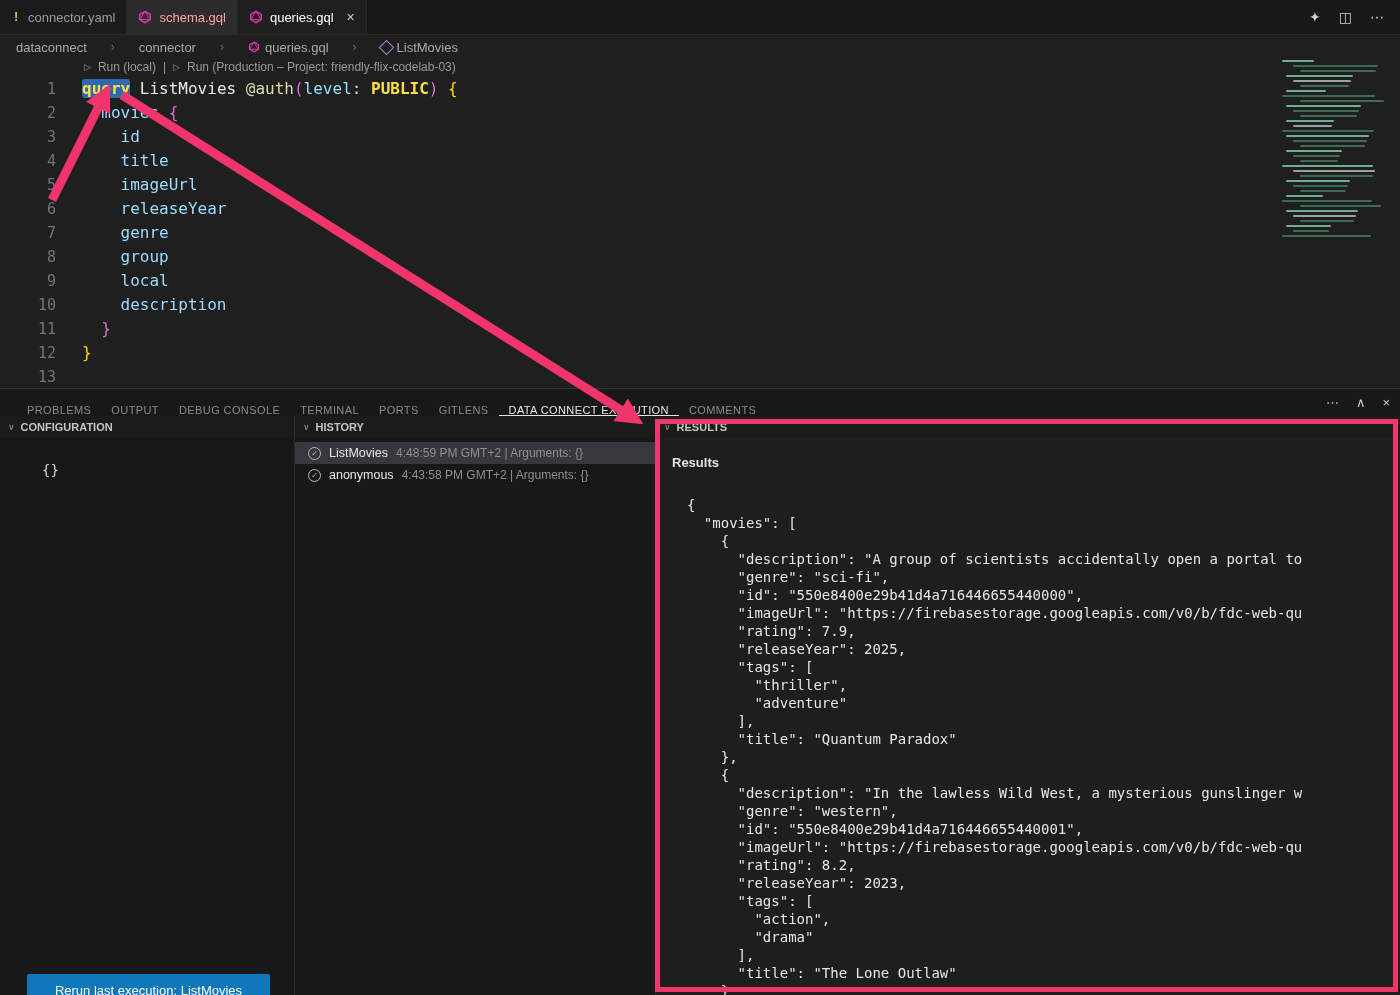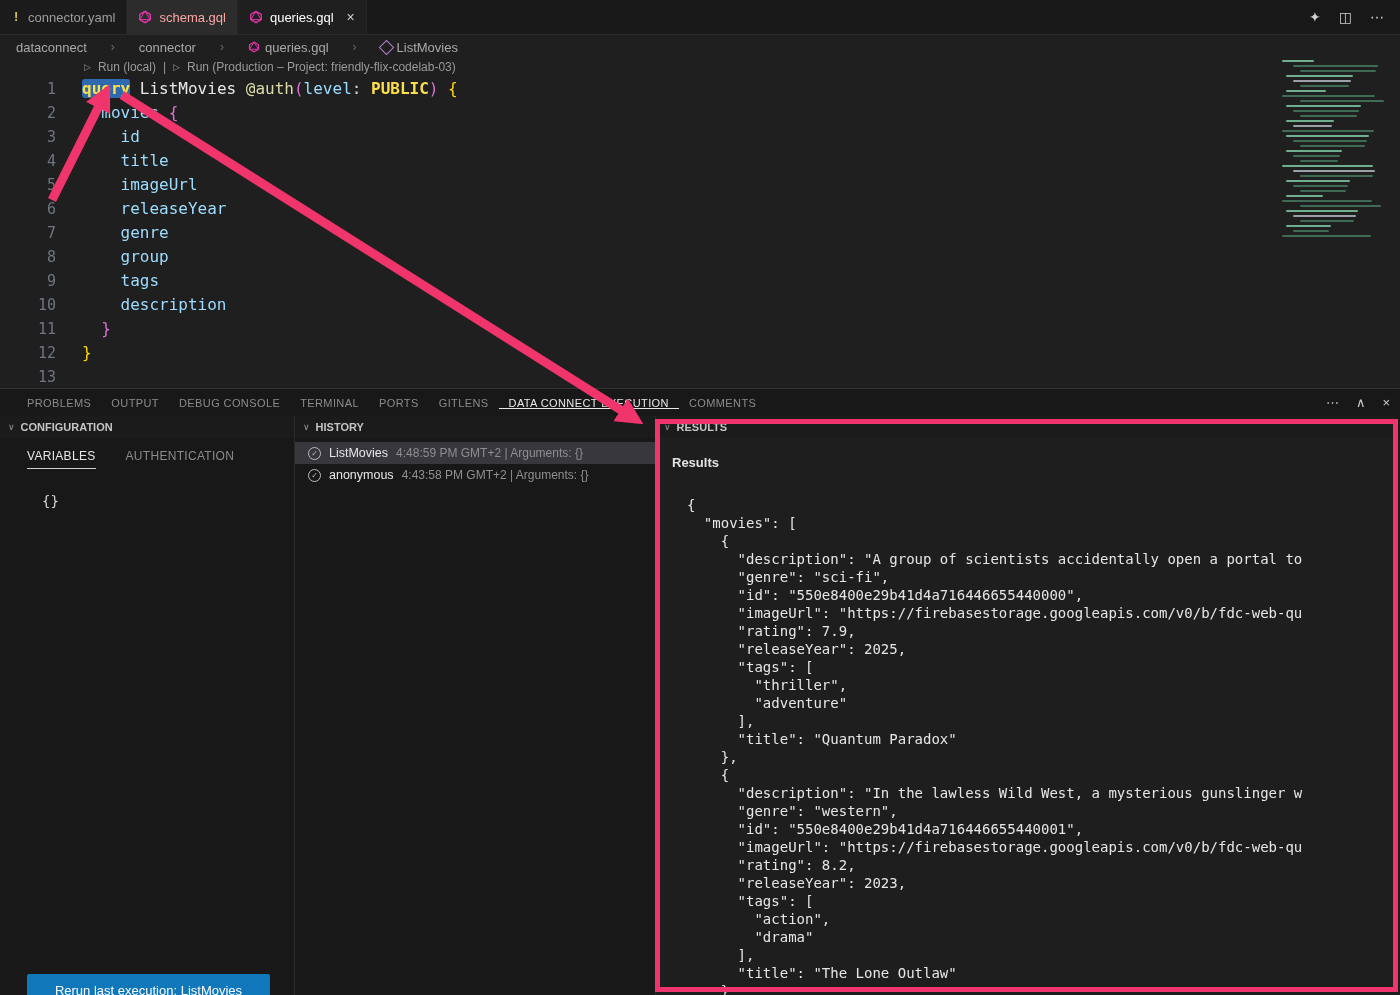--- a/index.html
+++ b/index.html
@@ -43,21 +43,21 @@
   .tk-at{color:#9cdcfe;}
   .tk-pl{color:#d4d4d4;}
   .tk-b1{color:#ffd700;}
   .tk-b2{color:#da70d6;}
   .word-hl{background:#2f6ab0;border-radius:3px;}
   .minimap{position:absolute;right:2px;top:0;width:116px;height:184px;padding-top:2px;}
   .mm-row{height:2px;margin-bottom:3px;border-radius:1px;}
 
   
   .panel{position:absolute;top:388px;left:0;width:100%;height:607px;background:#181818;border-top:1px solid #333;}
-  .panel-tabs{position:absolute;top:0;left:0;right:130px;height:27px;display:flex;align-items:center;padding-left:17px;}
+  .panel-tabs{position:absolute;top:0;left:0;right:130px;height:27px;display:flex;align-items:flex-end;padding-left:17px;}
   .ptab{display:flex;align-items:center;padding:0 10px;font-size:11px;letter-spacing:.4px;color:#8b8b8b;cursor:pointer;white-space:nowrap;}
   .ptab.active{color:#e7e7e7;box-shadow:inset 0 -1px 0 #e7e7e7;}
   .panel-actions{position:absolute;right:10px;top:0;height:27px;display:flex;gap:17px;align-items:center;color:#cfcfcf;font-size:13px;}
   .panel-actions span{cursor:pointer;}
   .panel-body{position:absolute;top:27px;left:0;right:0;bottom:0;}
   .sec{position:absolute;top:0;bottom:0;overflow:hidden;}
   .sec-config{left:0;width:295px;border-right:1px solid #2b2b2b;background:#181818;}
   .sec-history{left:295px;width:361px;border-right:1px solid #2b2b2b;background:#181818;}
   .sec-results{left:656px;right:0;background:#1e1e1e;}
   .sec-header{height:22px;display:flex;align-items:center;gap:6px;padding-left:8px;font-size:11px;font-weight:bold;color:#c5c5c5;background:#1b1b1b;}
@@ -147,21 +147,21 @@
   </div>
   <div id="code-lines">
       <div class="code-line"><span class="ln">1</span><span><span class="tk-kw word-hl">query</span><span class="tk-pl"> </span><span class="tk-nm">ListMovies</span><span class="tk-pl"> </span><span class="tk-dir">@auth</span><span class="tk-b2">(</span><span class="tk-at">level</span><span class="tk-pl">: </span><span class="tk-kw">PUBLIC</span><span class="tk-b2">)</span><span class="tk-pl"> </span><span class="tk-b1">{</span></span></div>
       <div class="code-line"><span class="ln">2</span><span><span class="tk-pl">  </span><span class="tk-at">movies</span><span class="tk-pl"> </span><span class="tk-b2">{</span></span></div>
       <div class="code-line"><span class="ln">3</span><span><span class="tk-pl">    </span><span class="tk-at">id</span></span></div>
       <div class="code-line"><span class="ln">4</span><span><span class="tk-pl">    </span><span class="tk-at">title</span></span></div>
       <div class="code-line"><span class="ln">5</span><span><span class="tk-pl">    </span><span class="tk-at">imageUrl</span></span></div>
       <div class="code-line"><span class="ln">6</span><span><span class="tk-pl">    </span><span class="tk-at">releaseYear</span></span></div>
       <div class="code-line"><span class="ln">7</span><span><span class="tk-pl">    </span><span class="tk-at">genre</span></span></div>
       <div class="code-line"><span class="ln">8</span><span><span class="tk-pl">    </span><span class="tk-at">group</span></span></div>
-      <div class="code-line"><span class="ln">9</span><span><span class="tk-pl">    </span><span class="tk-at">tags</span></span></div>
+      <div class="code-line"><span class="ln">9</span><span><span class="tk-pl">    </span><span class="tk-at">local</span></span></div>
       <div class="code-line"><span class="ln">10</span><span><span class="tk-pl">    </span><span class="tk-at">description</span></span></div>
       <div class="code-line"><span class="ln">11</span><span><span class="tk-pl">  </span><span class="tk-b2">}</span></span></div>
       <div class="code-line"><span class="ln">12</span><span><span class="tk-b1">}</span></span></div>
       <div class="code-line"><span class="ln">13</span><span></span></div>
     </div>
   <div class="minimap" id="minimap">
       <div class="mm-row" style="width: 32px; margin-left: 0px; background: rgb(111, 174, 143);"></div>
       <div class="mm-row" style="width: 85px; margin-left: 11px; background: rgb(63, 107, 85);"></div>
       <div class="mm-row" style="width: 76px; margin-left: 18px; background: rgb(63, 107, 85);"></div>
       <div class="mm-row" style="width: 67px; margin-left: 4px; background: rgb(111, 174, 143);"></div>
@@ -217,24 +217,20 @@
     <span>×</span>
   </div>
 
   <div class="panel-body">
 
     <div class="sec sec-config">
       <div class="sec-header">
         <span class="chev">∨</span>
         <span>CONFIGURATION</span>
       </div>
-      <div class="config-tabs">
-        <span class="ctab active">VARIABLES</span>
-        <span class="ctab">AUTHENTICATION</span>
-      </div>
       <div class="config-body">{}</div>
       <button class="rerun-btn">Rerun last execution: ListMovies</button>
     </div>
 
     <div class="sec sec-history">
       <div class="sec-header">
         <span class="chev">∨</span>
         <span>HISTORY</span>
       </div>
       <div class="history-list" id="history-list">

